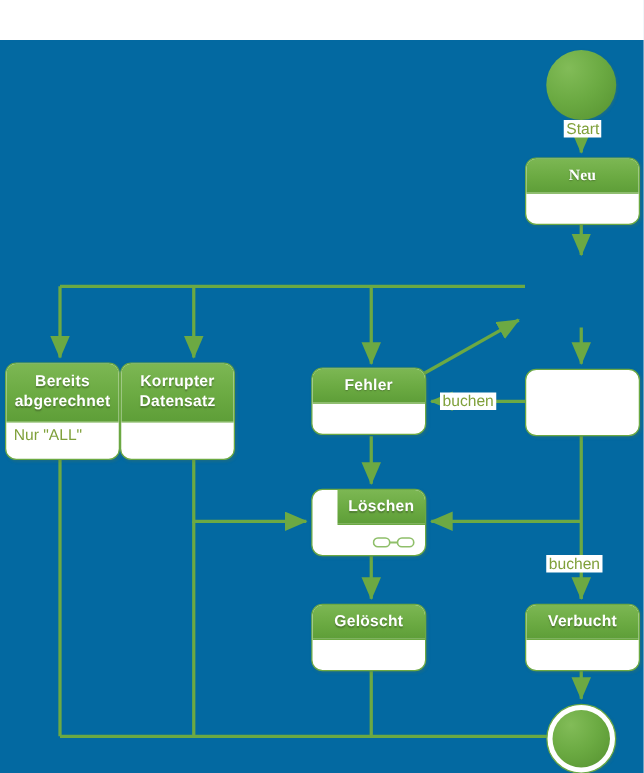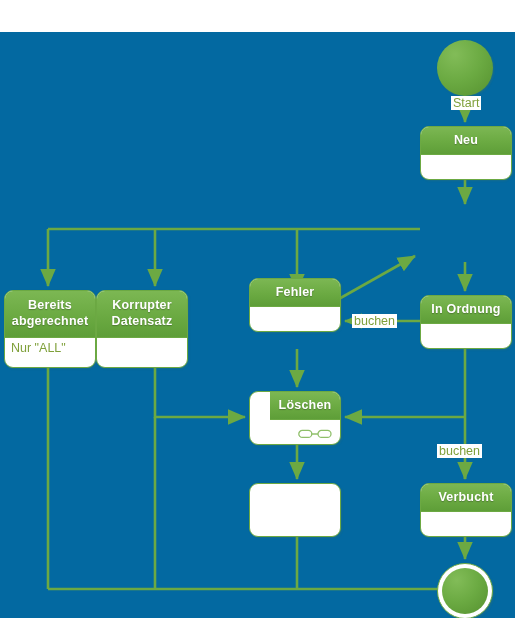--- a/index.html
+++ b/index.html
@@ -155,62 +155,62 @@
       <path d="M155,385 L155,557"></path>
       <path d="M297,505 L297,557"></path>
 
       <path d="M465,505 L465,527" marker-end="url(#ah)"></path>
     </g>
   </svg>
 
   <div class="initial-node" style="left:437px; top:8px; width:56px; height:56px;"></div>
   <div class="edge-label" style="left:451px; top:64px;">Start</div>
 
-  <div class="state" style="left:420px; top:94px; width:92px; height:54px;">
+  <div class="state" style="left:420px; top:94px; width:92px; height:54px;font-family:Liberation Serif, serif;">
     <div class="hdr">Neu</div>
     <div class="body"></div>
   </div>
 
 
   <div class="state two-line" style="left:4px; top:258px; width:92px; height:78px;">
     <div class="hdr">Bereits abgerechnet</div>
     <div class="body">Nur "ALL"</div>
   </div>
 
   <div class="state two-line" style="left:96px; top:258px; width:92px; height:78px;">
     <div class="hdr">Korrupter Datensatz</div>
     <div class="body"></div>
   </div>
 
-  <div class="state" style="left:249px; top:246px; width:92px; height:54px;">
+  <div class="state" style="left:249px; top:262px; width:92px; height:54px;">
     <div class="hdr">Fehler</div>
     <div class="body"></div>
   </div>
 
   <div class="state" style="left:420px; top:263px; width:92px; height:54px;">
-    <div class="hdr">In Ordnung</div>
     <div class="body"></div>
   </div>
 
   <div class="edge-label" style="left:352px; top:282px;">buchen</div>
 
   <div class="state" style="left:249px; top:359px; width:92px; height:54px;padding-left:20px;">
     <div class="hdr">Löschen</div>
     <div class="body">
       <svg class="substate-icon" viewBox="0 0 34 10" xmlns="http://www.w3.org/2000/svg">
         <rect x="0.8" y="1.4" width="13" height="7" rx="3.5" ry="3.5" fill="#ffffff" stroke="#8FBF6A" stroke-width="1.3"></rect>
         <line x1="13.8" y1="5" x2="20" y2="5" stroke="#8FBF6A" stroke-width="1.6"></line>
         <rect x="20" y="1.4" width="13" height="7" rx="3.5" ry="3.5" fill="#ffffff" stroke="#8FBF6A" stroke-width="1.3"></rect>
       </svg>
     </div>
   </div>
 
   <div class="edge-label" style="left:437px; top:412px;">buchen</div>
 
   <div class="state" style="left:249px; top:451px; width:92px; height:54px;">
+    <div class="hdr">Gelöscht</div>
     <div class="body"></div>
   </div>
 
   <div class="state" style="left:420px; top:451px; width:92px; height:54px;">
     <div class="hdr">Verbucht</div>
     <div class="body"></div>
   </div>
 
   <div class="final-node" style="left:437px; top:531px; width:56px; height:56px;">
     <div class="inner"></div>

